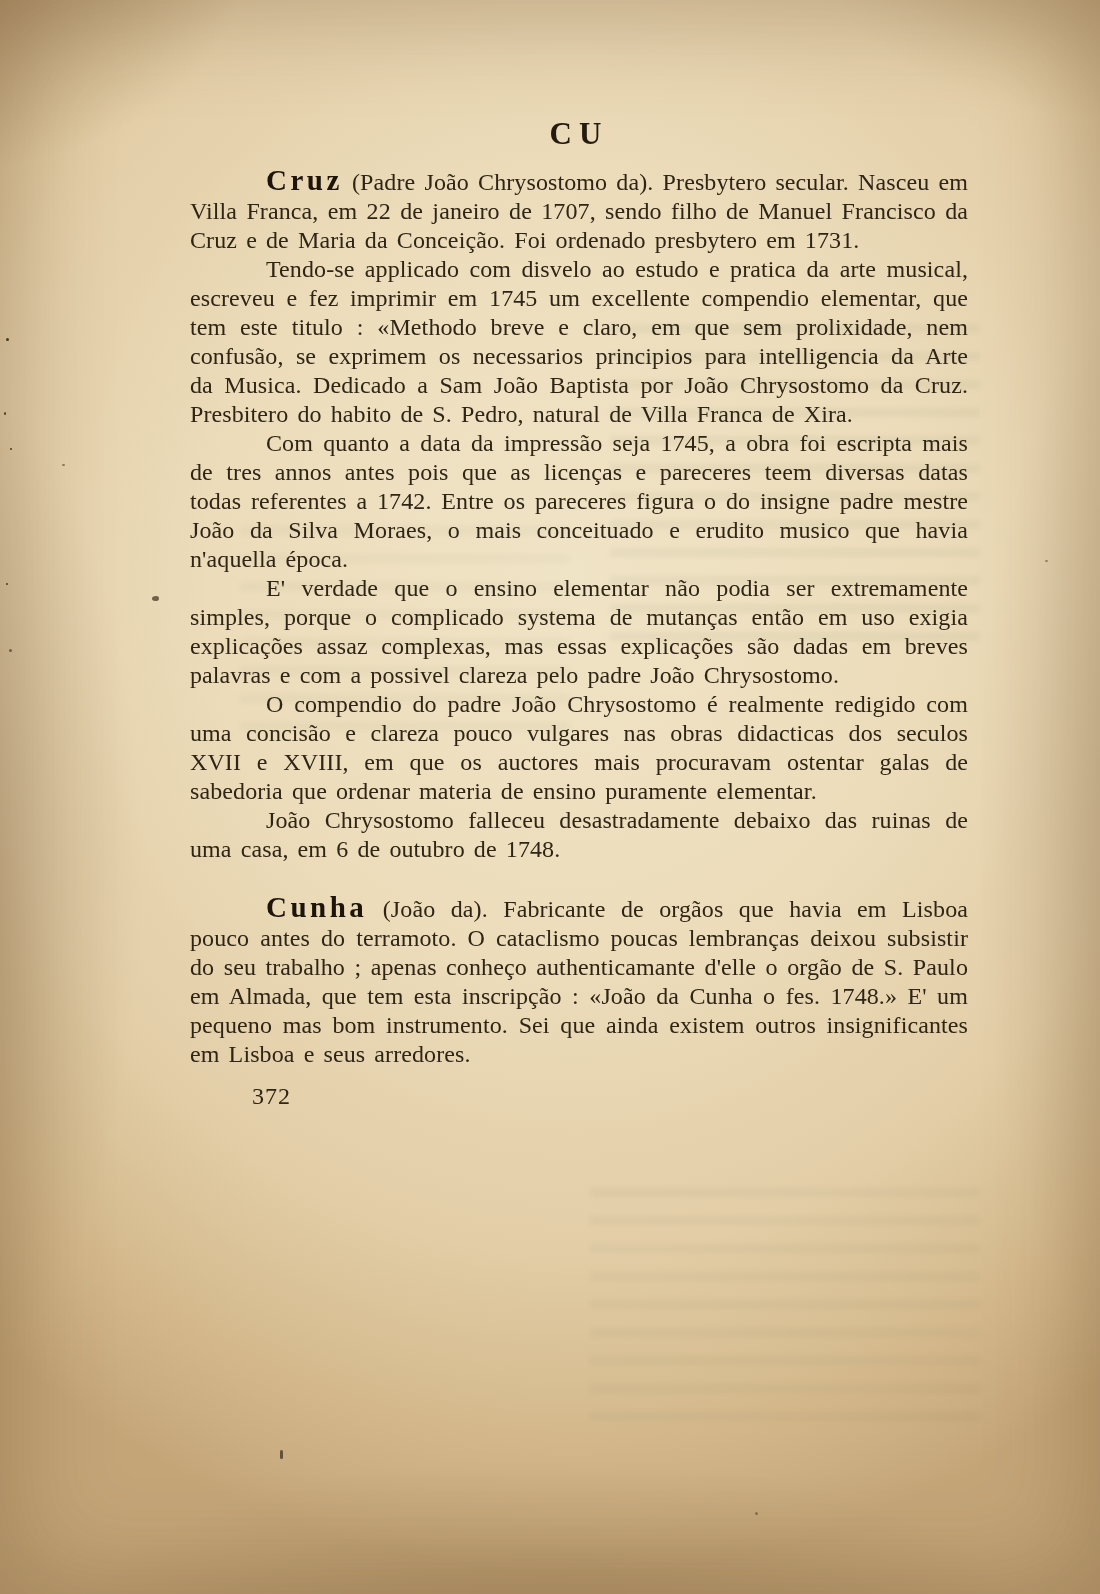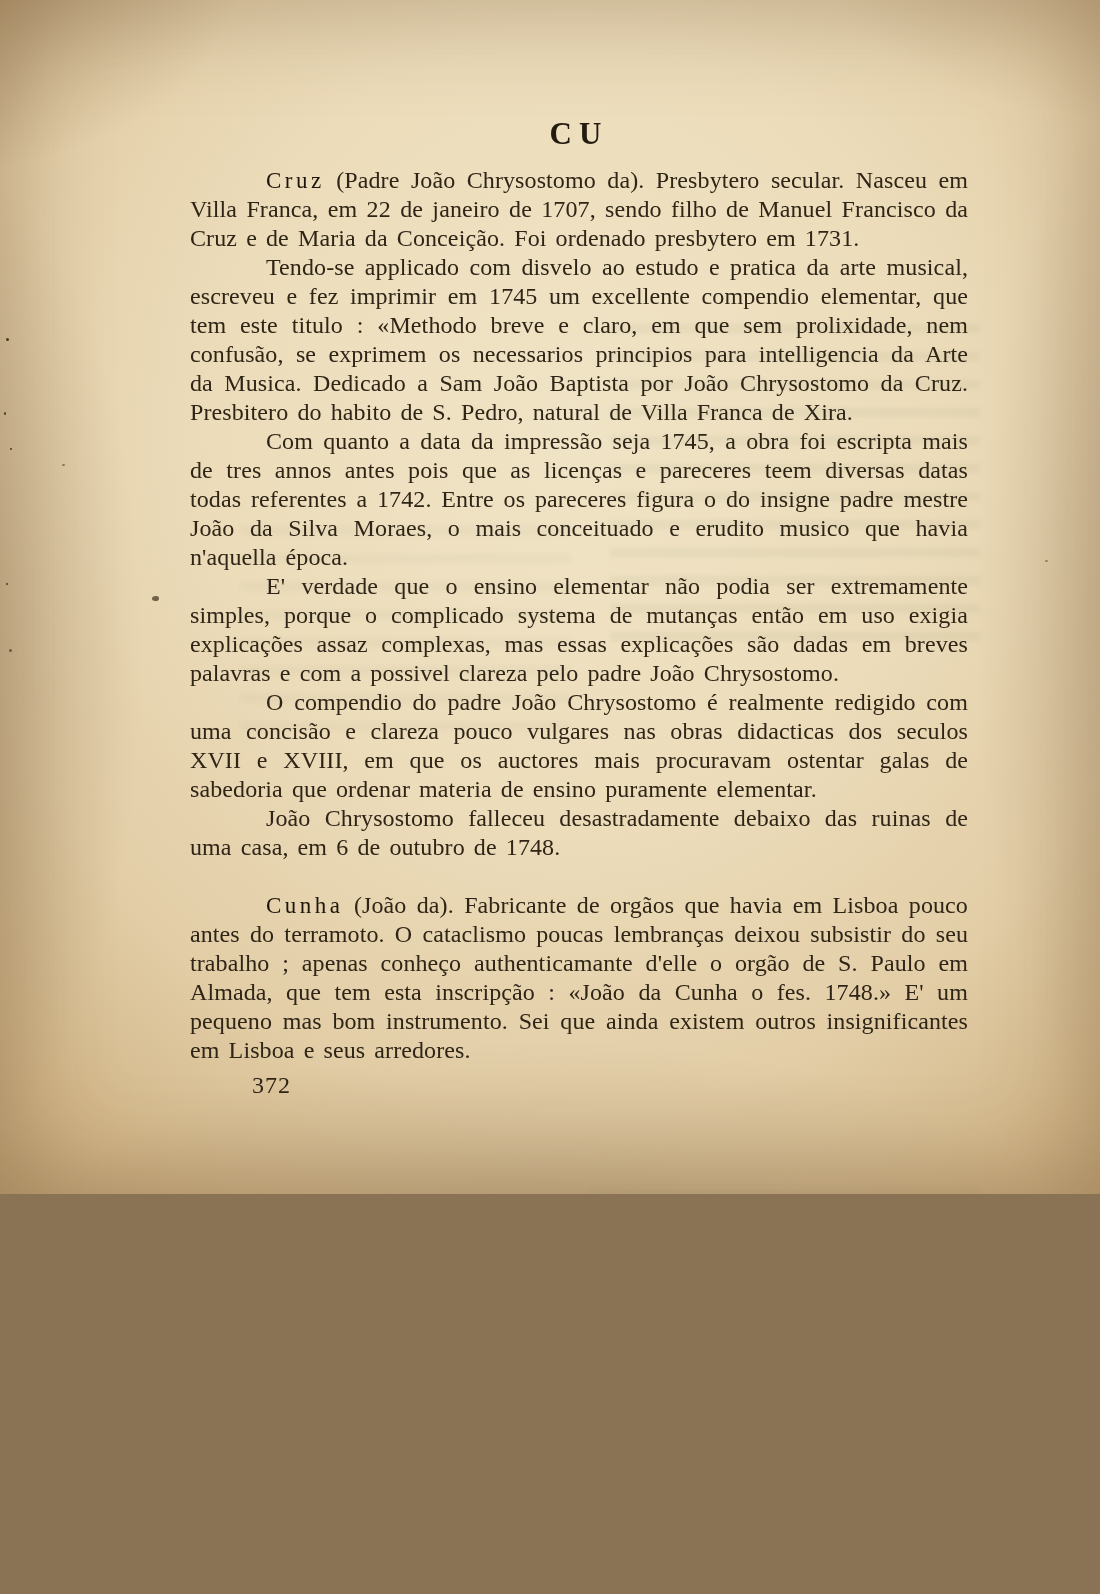--- a/index.html
+++ b/index.html
@@ -1,18 +1,18 @@
 <!DOCTYPE html>
 <html><head>
 <meta charset="utf-8">
 <style>
   html,body{margin:0;padding:0;background:#8a7354;}
   .page{
     position:relative;
-    width:1100px;height:1194px;
+    width:1100px;height:1594px;
     margin:0 auto;
     overflow:hidden;
     background:
       radial-gradient(ellipse 900px 1000px at 52% 36%, #f0e4c6 0%, #ecdcba 40%, #e2cda6 68%, #d2b689 88%, #c3a578 100%);
     font-family:"Liberation Serif","DejaVu Serif",serif;
     color:#2f2517;
   }
   .vignette{
     position:absolute;inset:0;pointer-events:none;
     background:
@@ -50,29 +50,29 @@
   }
   .text-block{
     position:absolute;left:190px;top:166px;width:778px;
     font-size:24px;line-height:29px;
     text-align:justify;
     word-spacing:3px;
     letter-spacing:0.1px;
   }
   .text-block p{margin:0;text-indent:76px;}
   .headword{
-    font-weight:400;
-    font-size:23px;
+    font-weight:700;
+    font-size:29px;
     letter-spacing:3.5px;
     color:#1d150c;
   }
   .italic{}
   .entry-cunha{margin-top:29px;}
   .page-number{
-    margin-top:6px;
+    margin-top:13px;
     padding-left:62px;
     font-size:24px;
     letter-spacing:1px;
   }
 </style>
 </head>
 <body>
 
 <div class="page">
   <div class="vignette"></div>

